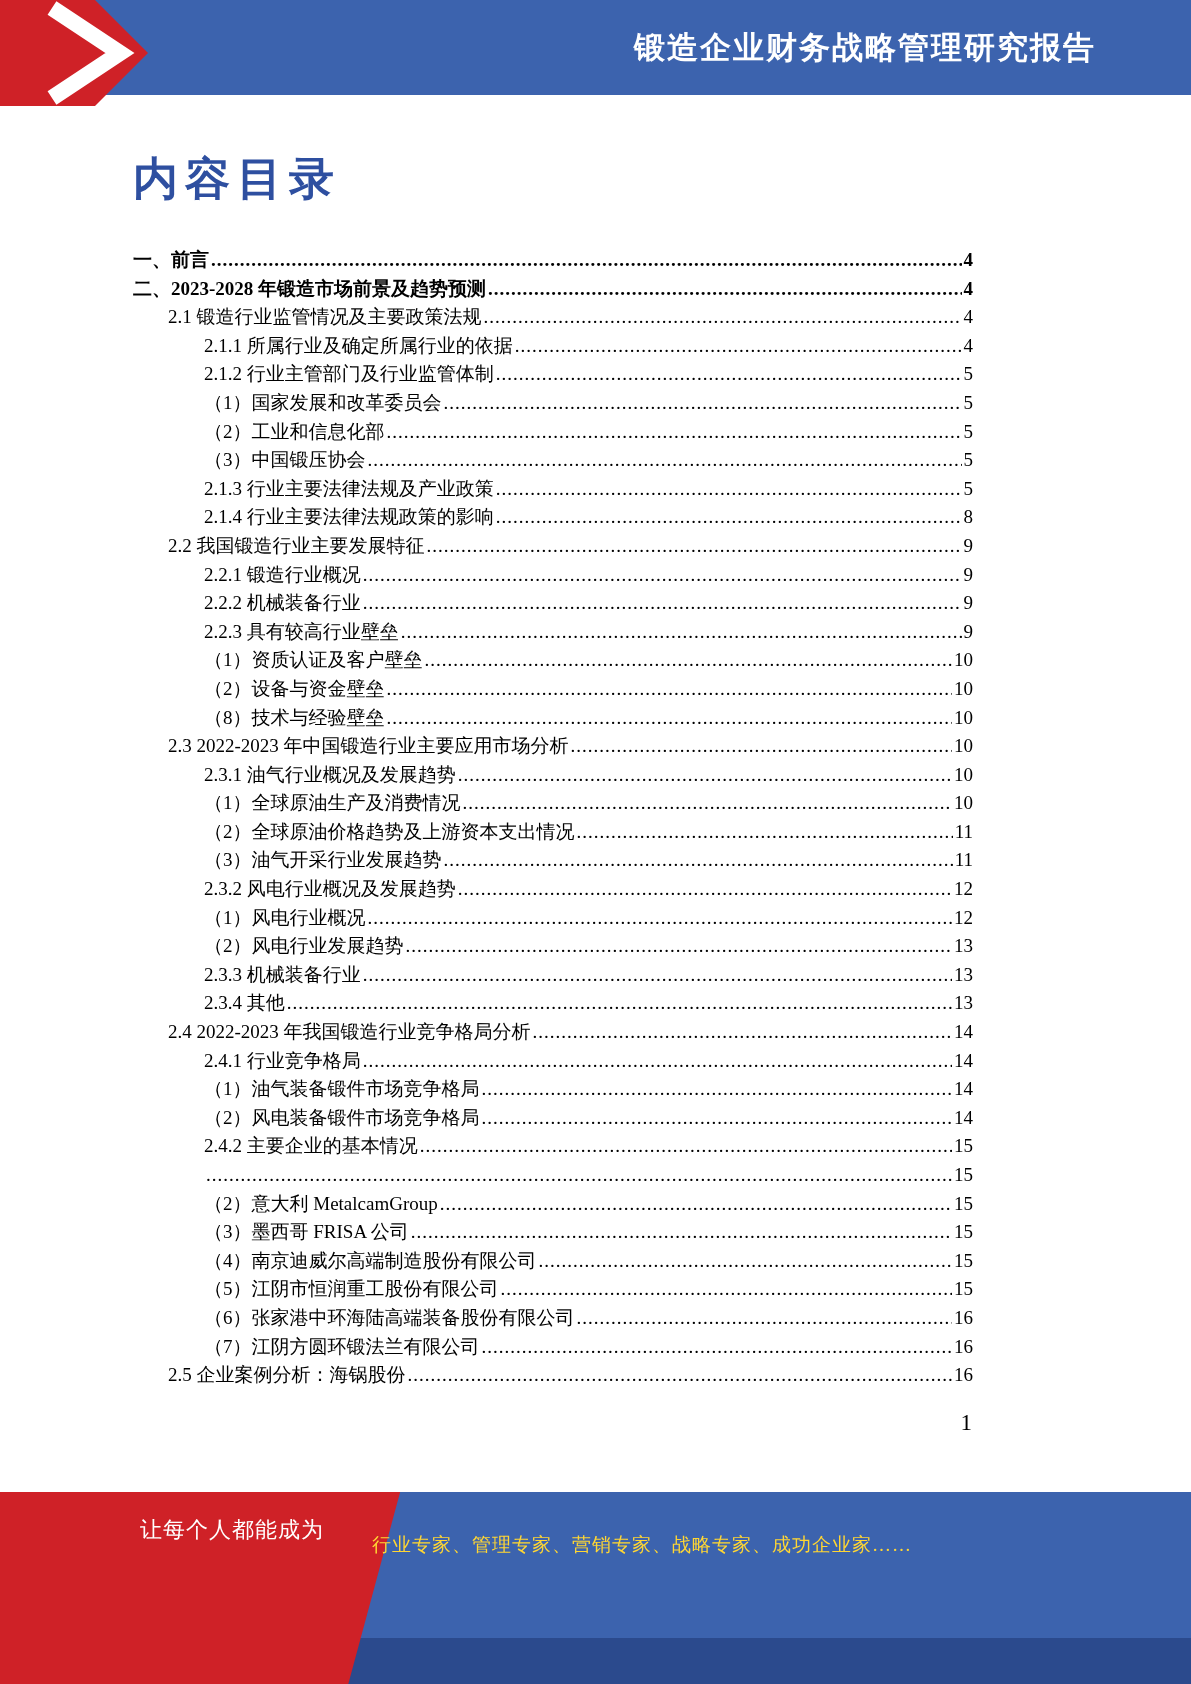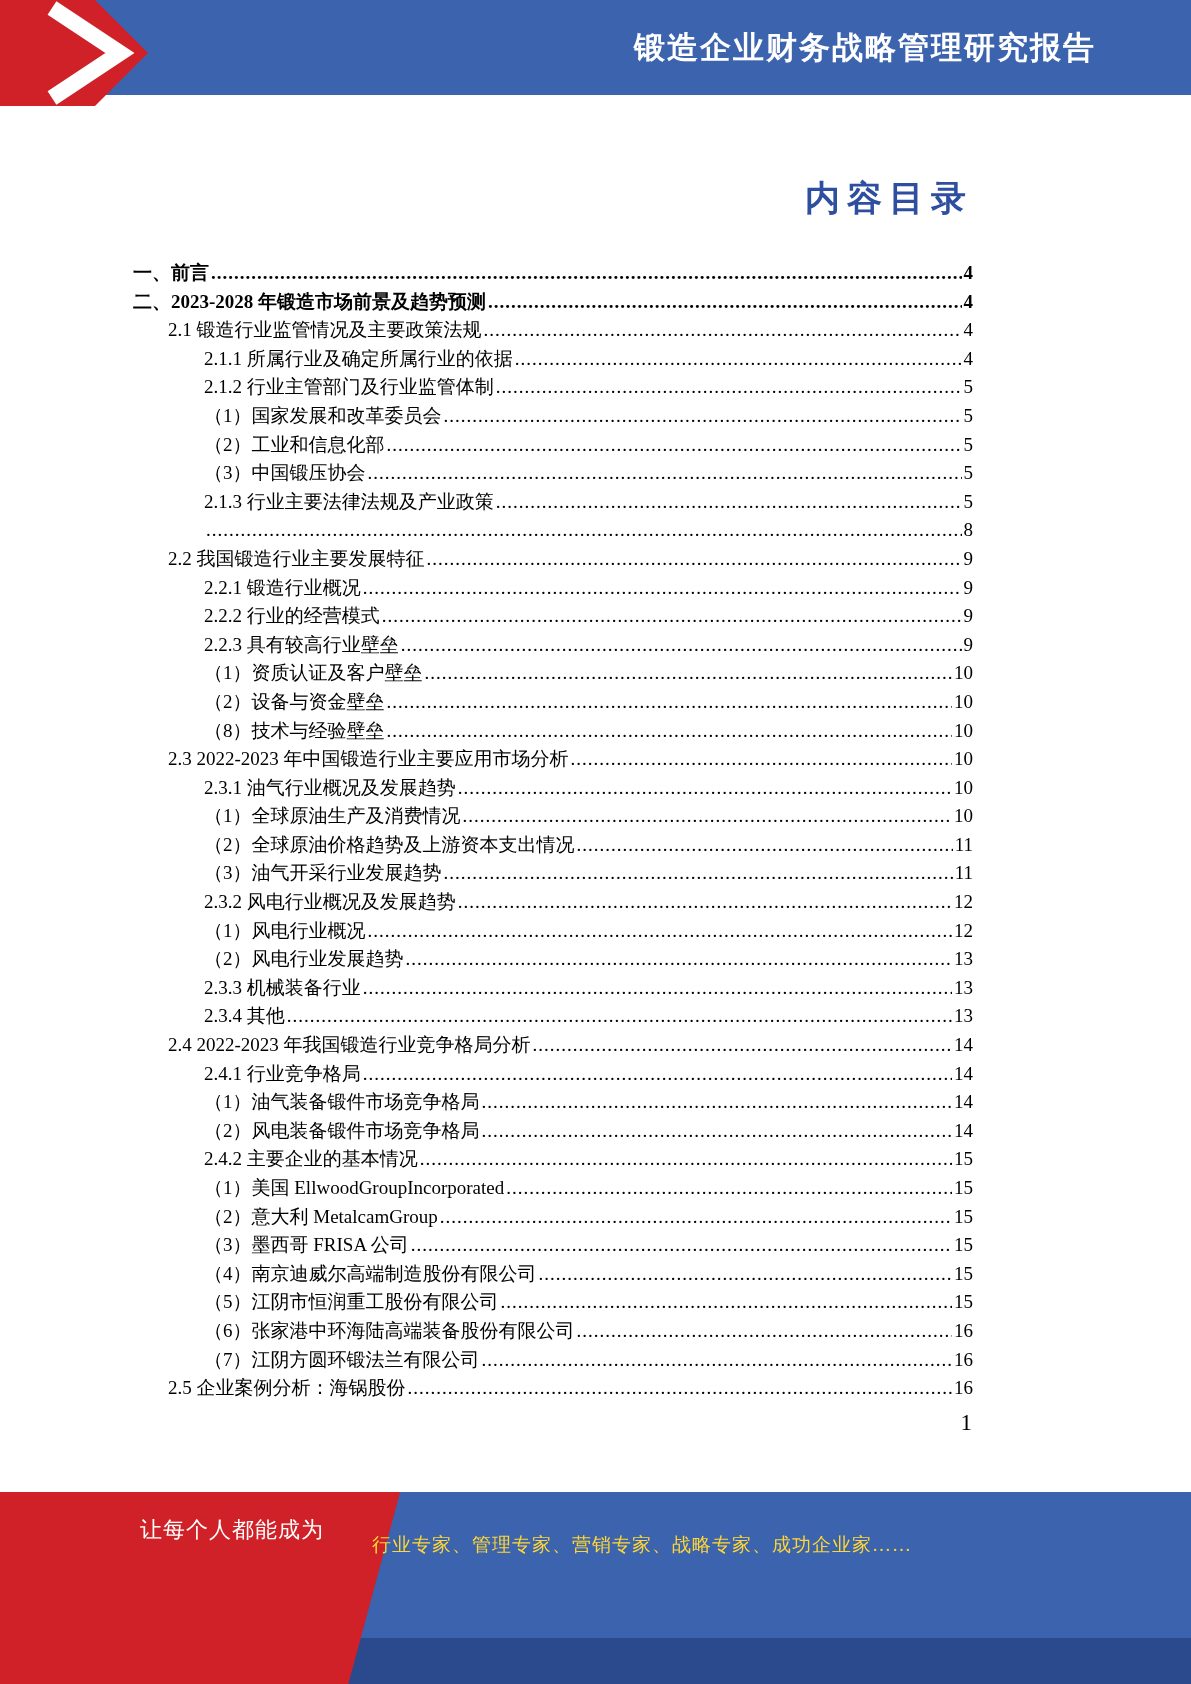--- a/index.html
+++ b/index.html
@@ -32,24 +32,24 @@
     position:absolute; left:0; top:0;
     width:165px; height:118px;
     pointer-events:none;
   }
 
   
   .content {
     padding:0 218px 0 133px;
   }
   .toc-heading {
-    margin-top:80px;
-    text-align:right;
+    margin-top:54px;
+    text-align:left;
     color:var(--toc-heading-blue,#2e4fa0);
-    font-size:35px; font-weight:bold; letter-spacing:7px;
+    font-size:45px; font-weight:bold; letter-spacing:7px;
   }
   .toc-list { margin-top:37px; }
   .toc-row {
     display:flex; align-items:baseline;
     font-size:19px; line-height:28.6px;
     color:#000;
     cursor:pointer;
   }
   .toc-row.bold { font-weight:bold;justify-content:space-between; }
   .toc-row.level-1 { padding-left:35px; }
@@ -158,35 +158,36 @@
           <span class="toc-text">（3）中国锻压协会</span>
           <span class="toc-dots"></span>
           <span class="toc-page">5</span>
         </div>
         <div class="toc-row level-2">
           <span class="toc-text">2.1.3 行业主要法律法规及产业政策</span>
           <span class="toc-dots"></span>
           <span class="toc-page">5</span>
         </div>
         <div class="toc-row level-2">
+          <span class="toc-text">2.1.4 行业主要法律法规政策的影响</span>
           <span class="toc-dots"></span>
           <span class="toc-page">8</span>
         </div>
         <div class="toc-row level-1">
           <span class="toc-text">2.2 我国锻造行业主要发展特征</span>
           <span class="toc-dots"></span>
           <span class="toc-page">9</span>
         </div>
         <div class="toc-row level-2">
           <span class="toc-text">2.2.1 锻造行业概况</span>
           <span class="toc-dots"></span>
           <span class="toc-page">9</span>
         </div>
         <div class="toc-row level-2">
-          <span class="toc-text">2.2.2 行业的经营模式</span>
+          <span class="toc-text">2.2.2 机械装备行业</span>
           <span class="toc-dots"></span>
           <span class="toc-page">9</span>
         </div>
         <div class="toc-row level-2">
           <span class="toc-text">2.2.3 具有较高行业壁垒</span>
           <span class="toc-dots"></span>
           <span class="toc-page">9</span>
         </div>
         <div class="toc-row level-2">
           <span class="toc-text">（1）资质认证及客户壁垒</span>
@@ -272,21 +273,20 @@
           <span class="toc-text">（2）风电装备锻件市场竞争格局</span>
           <span class="toc-dots"></span>
           <span class="toc-page">14</span>
         </div>
         <div class="toc-row level-2">
           <span class="toc-text">2.4.2 主要企业的基本情况</span>
           <span class="toc-dots"></span>
           <span class="toc-page">15</span>
         </div>
         <div class="toc-row level-2">
-          <span class="toc-text">（1）美国 EllwoodGroupIncorporated</span>
           <span class="toc-dots"></span>
           <span class="toc-page">15</span>
         </div>
         <div class="toc-row level-2">
           <span class="toc-text">（2）意大利 MetalcamGroup</span>
           <span class="toc-dots"></span>
           <span class="toc-page">15</span>
         </div>
         <div class="toc-row level-2">
           <span class="toc-text">（3）墨西哥 FRISA 公司</span>

